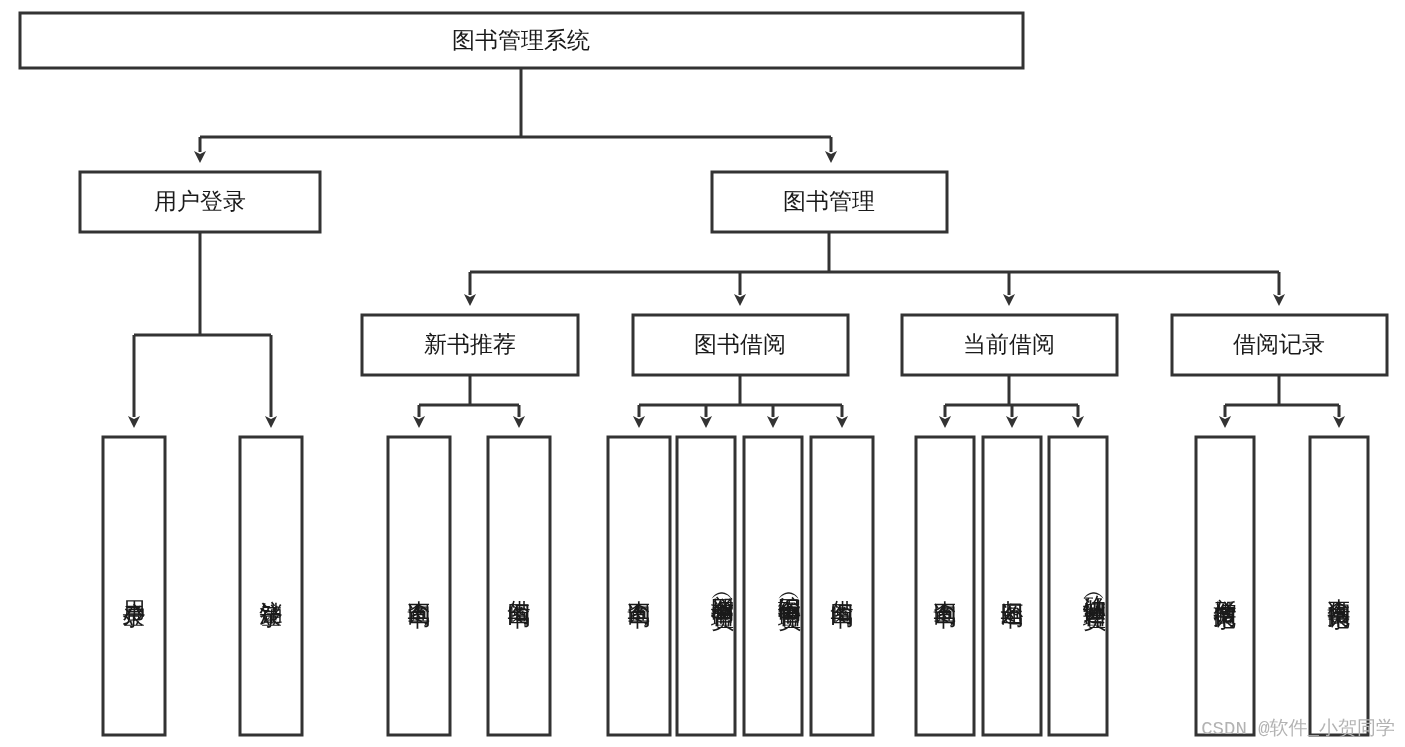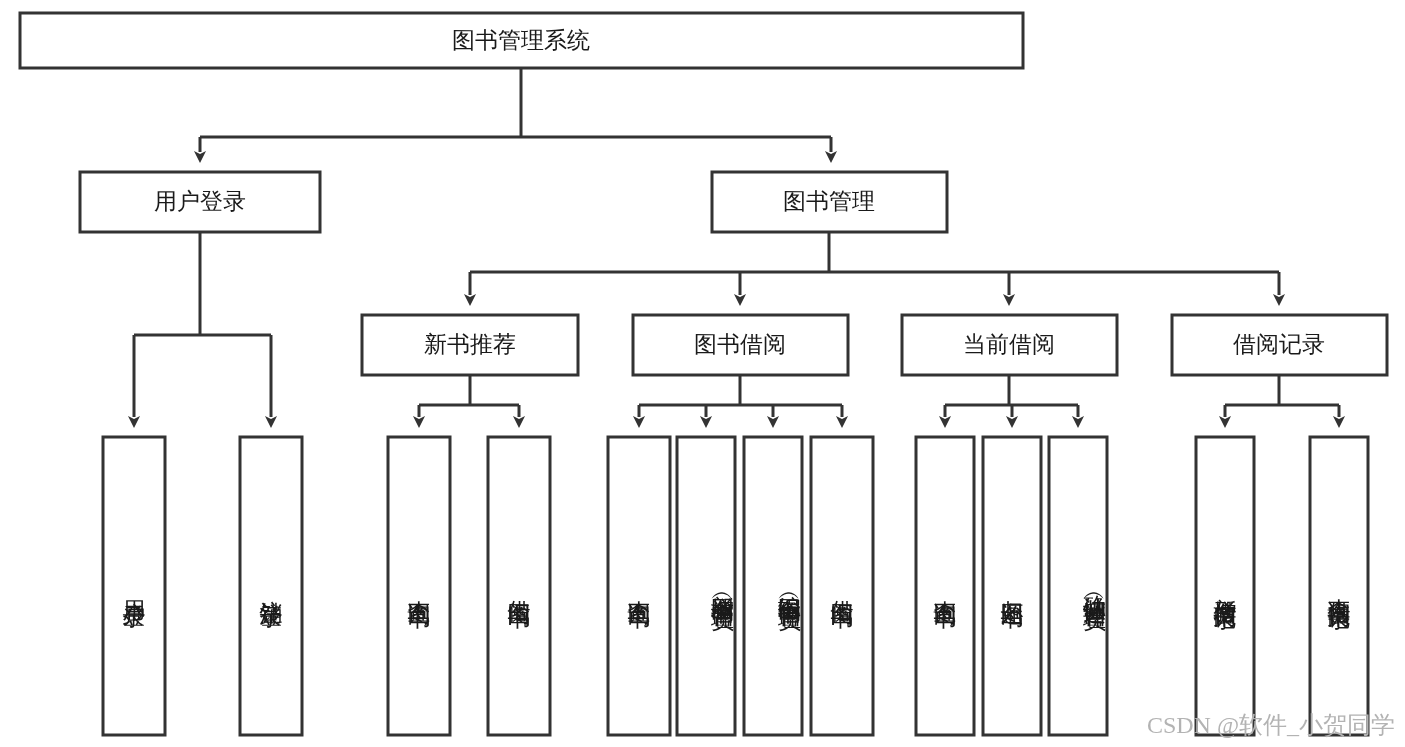--- a/index.html
+++ b/index.html
@@ -52,22 +52,22 @@
     display: flex;
     align-items: center;
     justify-content: center;
     white-space: nowrap;
     pointer-events: none;
   }
   .watermark {
     position: absolute;
     right: 10px;
     bottom: 6px;
-    font-family: Liberation Serif, serif;
-    font-size: 24px;
+    font-family: Liberation Mono, monospace;
+    font-size: 19px;
     color: #b3b3b3;
     white-space: nowrap;
     pointer-events: none;
   }
 </style>
 </head>
 <body>
 
 <svg id="diagram" viewBox="0 0 1405 747">
   <defs>

